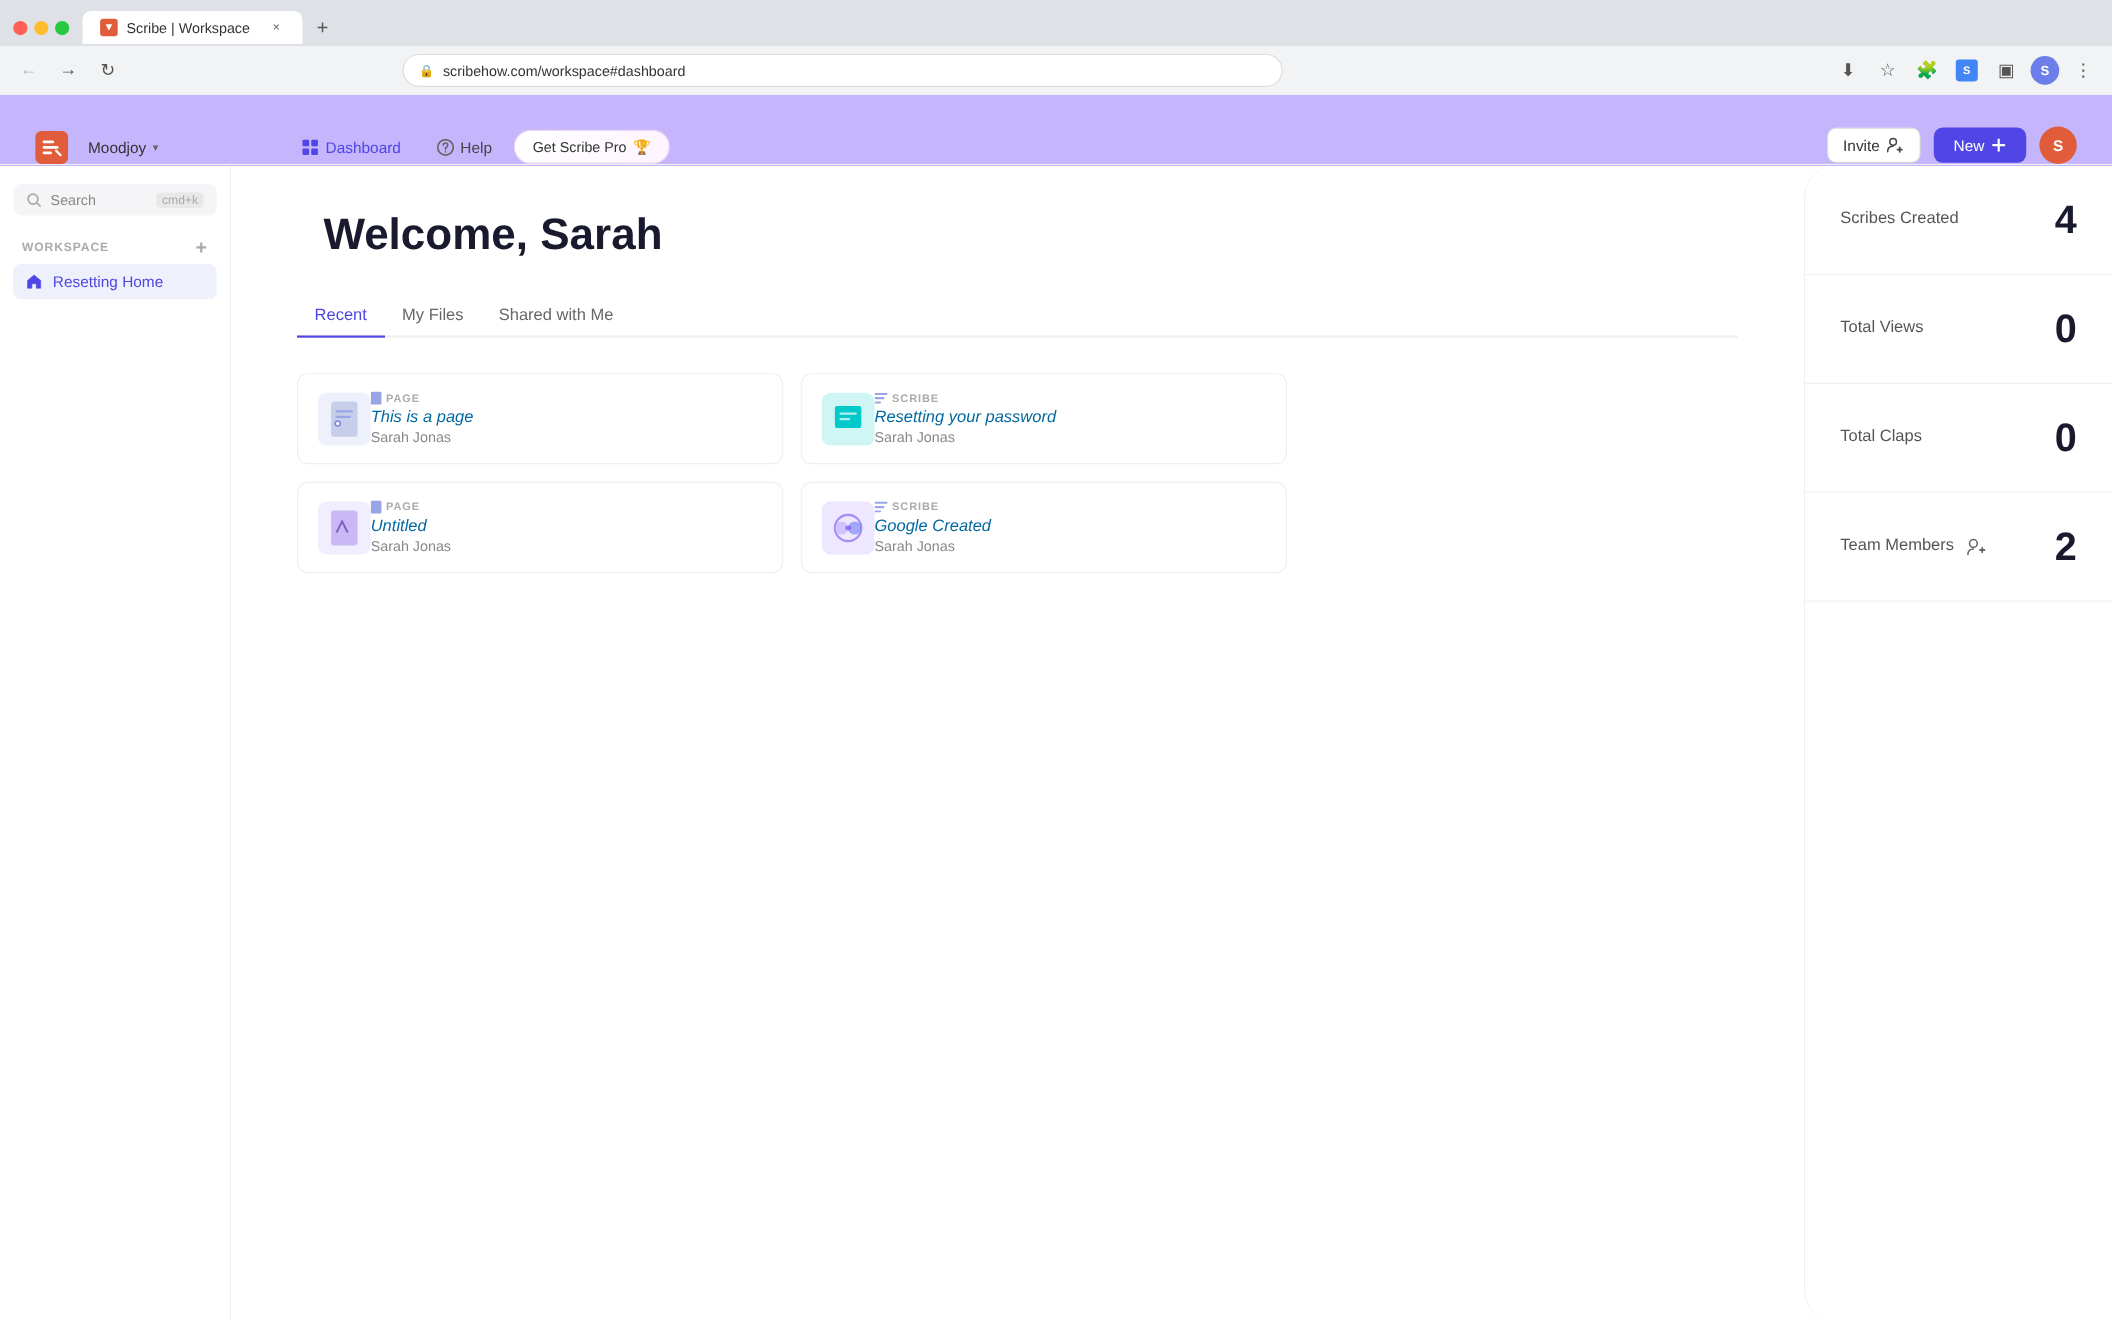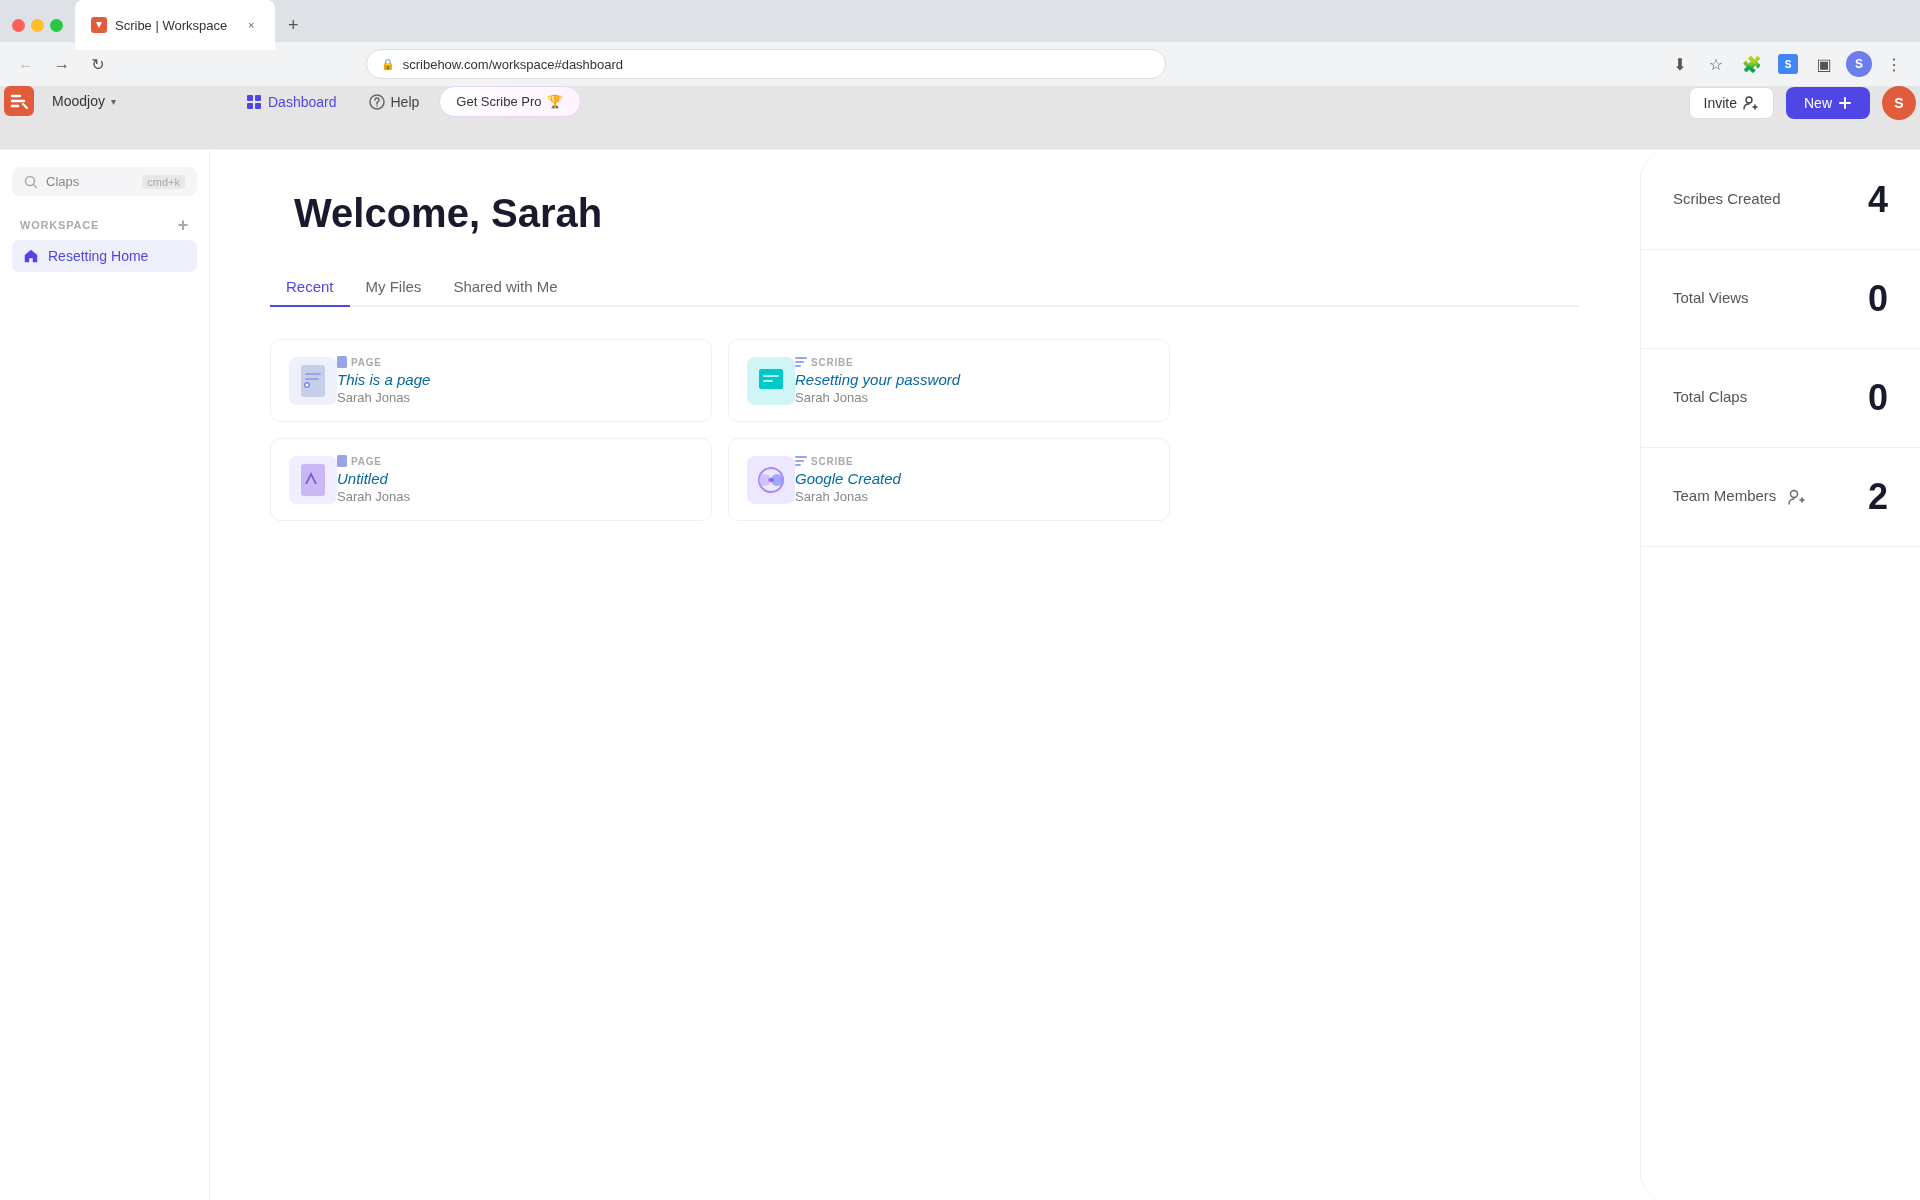--- a/index.html
+++ b/index.html
@@ -1,21 +1,21 @@
 <!DOCTYPE html>
 <html><head>
   <meta charset="utf-8">
   <style>
     * { margin: 0; padding: 0; box-sizing: border-box; }
     body { font-family: -apple-system, BlinkMacSystemFont, 'Segoe UI', sans-serif; background: #fff; width: 1920px; height: 1200px; overflow: hidden; }
 
     
     .browser-chrome { background: #f1f3f4; border-bottom: 1px solid #ddd; }
     .tab-bar { display: flex; align-items: center; padding: 8px 0 0 0; background: #dee1e6; height: 42px; }
-    .tab { display: flex; align-items: center; background: #fff; border-radius: 8px 8px 0 0; padding: 0 16px; height: 50px; min-width: 200px; font-size: 13px; color: #333; gap: 8px; position: relative; }
+    .tab { display: flex; align-items: center; background: #fff; border-radius: 8px 8px 0 0; padding: 0 16px; height: 30px; min-width: 200px; font-size: 13px; color: #333; gap: 8px; position: relative; }
     .tab-favicon { width: 16px; height: 16px; background: #e05c3a; border-radius: 3px; flex-shrink: 0; display: flex; align-items: center; justify-content: center; }
     .tab-favicon svg { width: 10px; height: 10px; }
     .tab-close { width: 16px; height: 16px; border-radius: 50%; display: flex; align-items: center; justify-content: center; cursor: pointer; font-size: 11px; color: #666; margin-left: 8px; }
     .tab-add { width: 28px; height: 28px; display: flex; align-items: center; justify-content: center; border-radius: 50%; cursor: pointer; font-size: 18px; color: #555; margin-left: 4px; }
     .traffic-lights { display: flex; gap: 6px; padding: 0 12px; align-items: center; }
     .tl { width: 13px; height: 13px; border-radius: 50%; }
     .tl-red { background: #ff5f57; }
     .tl-yellow { background: #ffbd2e; }
     .tl-green { background: #28c840; }
 
@@ -26,21 +26,21 @@
     .address-bar-lock { color: #555; font-size: 11px; }
     .address-bar-url { font-size: 13px; color: #333; flex: 1; }
     .browser-actions { display: flex; gap: 8px; align-items: center; margin-left: auto; }
     .browser-action-btn { width: 28px; height: 28px; display: flex; align-items: center; justify-content: center; border-radius: 50%; cursor: pointer; color: #555; }
     .profile-circle { width: 26px; height: 26px; border-radius: 50%; background: #6b7eea; display: flex; align-items: center; justify-content: center; color: #fff; font-size: 12px; font-weight: 600; }
 
     
     .app { display: flex; height: calc(1200px - 86px); }
 
     
-    .top-nav { height: 64px; display: flex; align-items: flex-start; padding: 0 4px; border-bottom: 1px solid #f0f0f0; position: fixed; top: 86px; left: 0; right: 0; background: #e5e5e5; z-index: 100; gap: 0; }
+    .top-nav { height: 64px; display: flex; align-items: flex-end; padding: 0 32px; border-bottom: 1px solid #f0f0f0; position: fixed; top: 86px; left: 0; right: 0; background: #c4b5fd; z-index: 100; gap: 0; }
     .logo-area { display: flex; align-items: center; gap: 8px; width: 210px; }
     .logo-icon { width: 30px; height: 30px; flex-shrink: 0; }
     .workspace-selector { display: flex; align-items: center; gap: 6px; padding: 4px 10px; border-radius: 6px; cursor: pointer; font-size: 14px; font-weight: 500; color: #333; }
     .chevron-icon { font-size: 10px; color: #666; }
 
     .nav-center { display: flex; align-items: center; gap: 8px; flex: 1; justify-content: flex-start; padding-left: 20px; }
     .nav-item { display: flex; align-items: center; gap: 6px; padding: 6px 12px; border-radius: 6px; cursor: pointer; font-size: 14px; color: #444; }
     .nav-item.active { color: #4f46e5; }
 
     .nav-right { display: flex; align-items: center; gap: 12px; margin-left: auto; }
@@ -194,21 +194,21 @@
 </div>
 
 <div class="app">
 
   <div class="sidebar">
     <div class="search-box">
       <svg width="14" height="14" viewBox="0 0 14 14" fill="none">
         <circle cx="6" cy="6" r="4.5" stroke="#aaa" stroke-width="1.5"></circle>
         <path d="M9.5 9.5 L12.5 12.5" stroke="#aaa" stroke-width="1.5" stroke-linecap="round"></path>
       </svg>
-      <span class="search-text">Claps</span>
+      <span class="search-text">Search</span>
       <span class="search-shortcut">cmd+k</span>
     </div>
 
     <div class="sidebar-section-label">
       <span>WORKSPACE</span>
       <span class="sidebar-add">+</span>
     </div>
 
     <div class="sidebar-item active">
       <div class="sidebar-item-icon">

